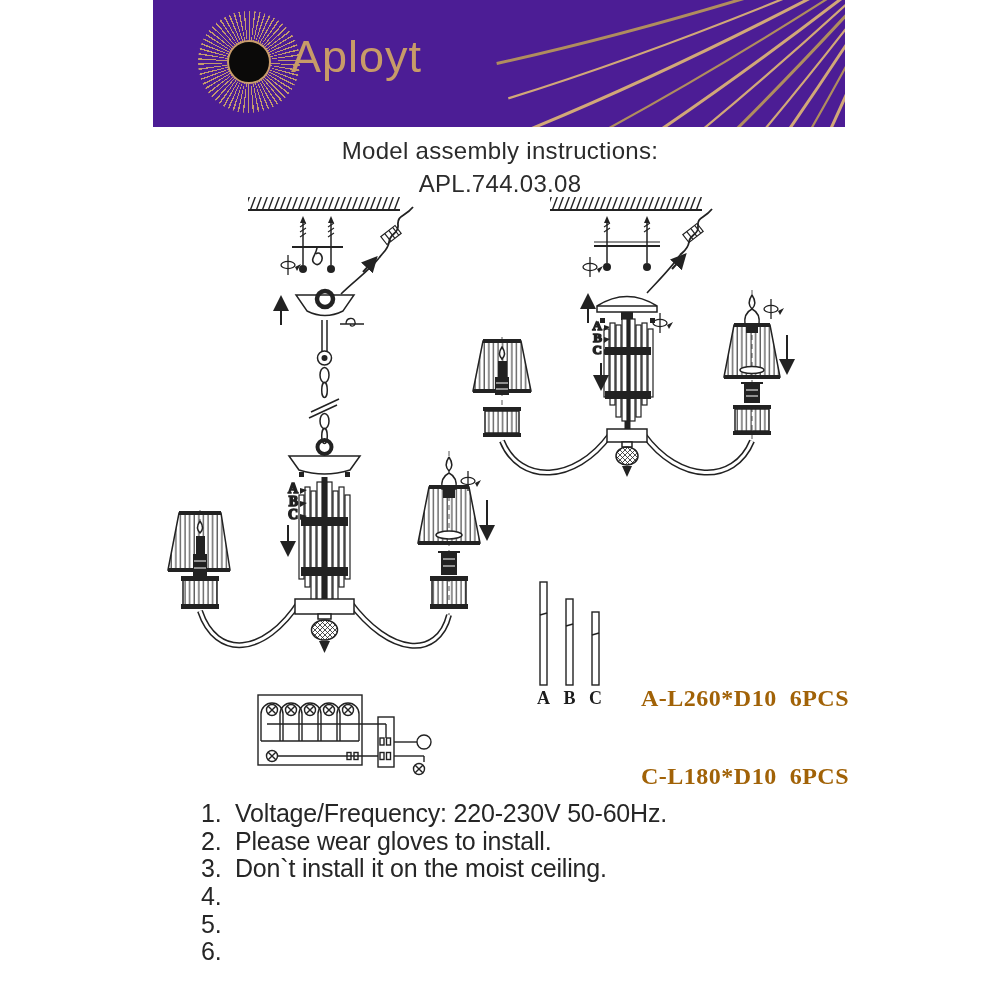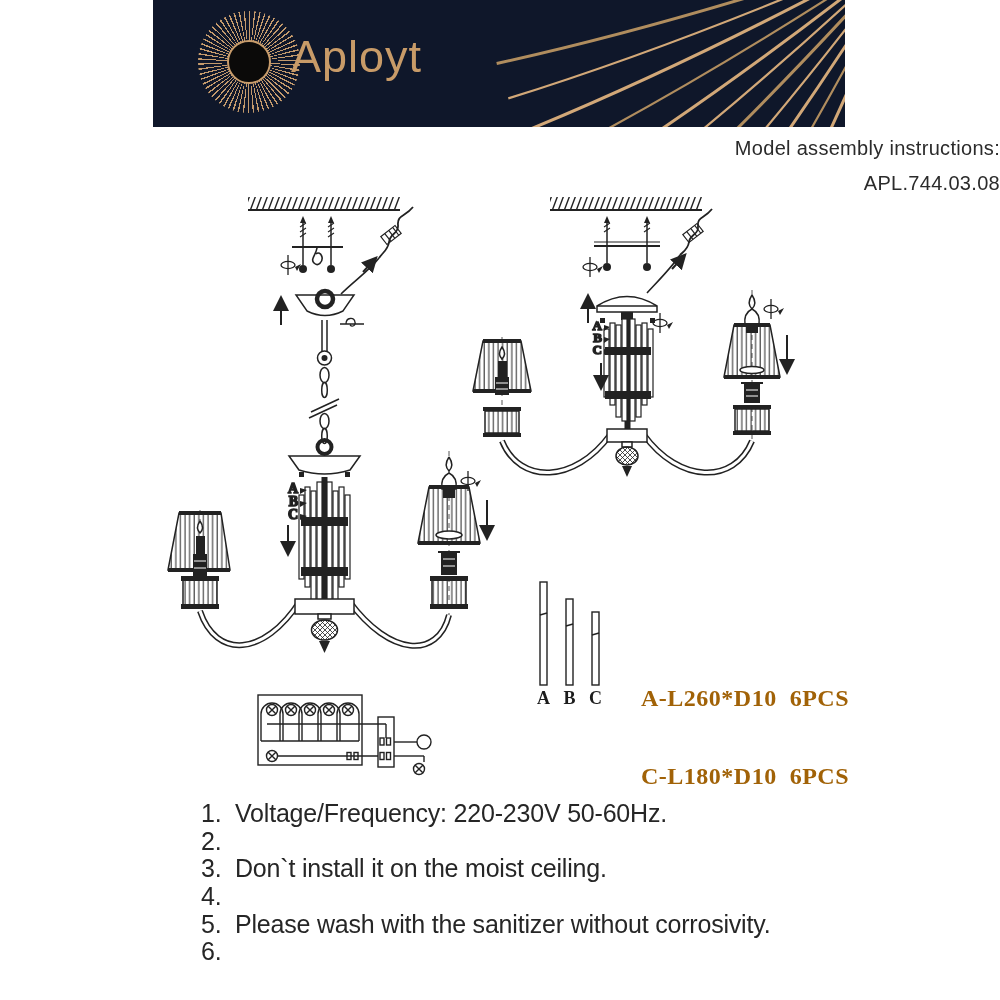--- a/index.html
+++ b/index.html
@@ -1,33 +1,33 @@
 <!DOCTYPE html>
 <html><head>
 <meta charset="utf-8">
 <style>
   html,body{margin:0;padding:0}
   body{width:1000px;height:1000px;position:relative;background:#fff;overflow:hidden;
        font-family:"Liberation Sans",sans-serif;color:#222}
 
   
   .banner{position:absolute;left:153px;top:0;width:692px;height:127px;
-          background:#0f172a;overflow:hidden}
+          background:#4c1d95;overflow:hidden}
   .sunburst{position:absolute;left:45px;top:11px;width:102px;height:102px;border-radius:50%;
             background:repeating-conic-gradient(#c49a6c 0deg 1.7deg, rgba(0,0,0,0) 1.7deg 5.8deg)}
   .sunburst::before{content:"";position:absolute;inset:29px;border-radius:50%;
             background:#0b0a09;border:2px solid #c89c6b;box-sizing:border-box}
   .brand{position:absolute;left:138px;top:34px;font-size:45px;line-height:1;
          color:#c89b68;letter-spacing:1px;font-weight:400}
   .rays{position:absolute;right:0;top:0;width:692px;height:127px}
 
   
-  .title{position:absolute;left:0;top:137px;width:1000px;text-align:right;
-         font-size:20px;letter-spacing:.3px;color:#2b2b2b}
-  .title .l2{margin-top:12px}
+  .title{position:absolute;left:0;top:137px;width:1000px;text-align:center;
+         font-size:24px;letter-spacing:.3px;color:#2b2b2b}
+  .title .l2{margin-top:5px}
 
   
   svg.draw{position:absolute}
   svg.draw text{font-family:"Liberation Serif",serif;font-weight:bold;fill:#1c1c1c}
 
   
   .parts{position:absolute;left:641px;top:633px;font-family:"Liberation Serif",serif;
          font-weight:700;font-size:24px;line-height:26px;letter-spacing:.5px;
          white-space:pre;color:#a16207}
 
@@ -417,28 +417,28 @@
   </g>
 </svg>
 
 <div class="instr">
   <div class="row">
     <span class="num">1.</span>
     <span>Voltage/Frequency: 220-230V 50-60Hz.</span>
   </div>
   <div class="row">
     <span class="num">2.</span>
+    <span>Please wear gloves to install.</span>
   </div>
   <div class="row">
     <span class="num">3.</span>
     <span>Don`t install it on the moist ceiling.</span>
   </div>
   <div class="row">
     <span class="num">4.</span>
   </div>
   <div class="row">
     <span class="num">5.</span>
-    <span>Please wash with the sanitizer without corrosivity.</span>
   </div>
   <div class="row">
     <span class="num">6.</span>
   </div>
 </div>
 
 </body></html>

